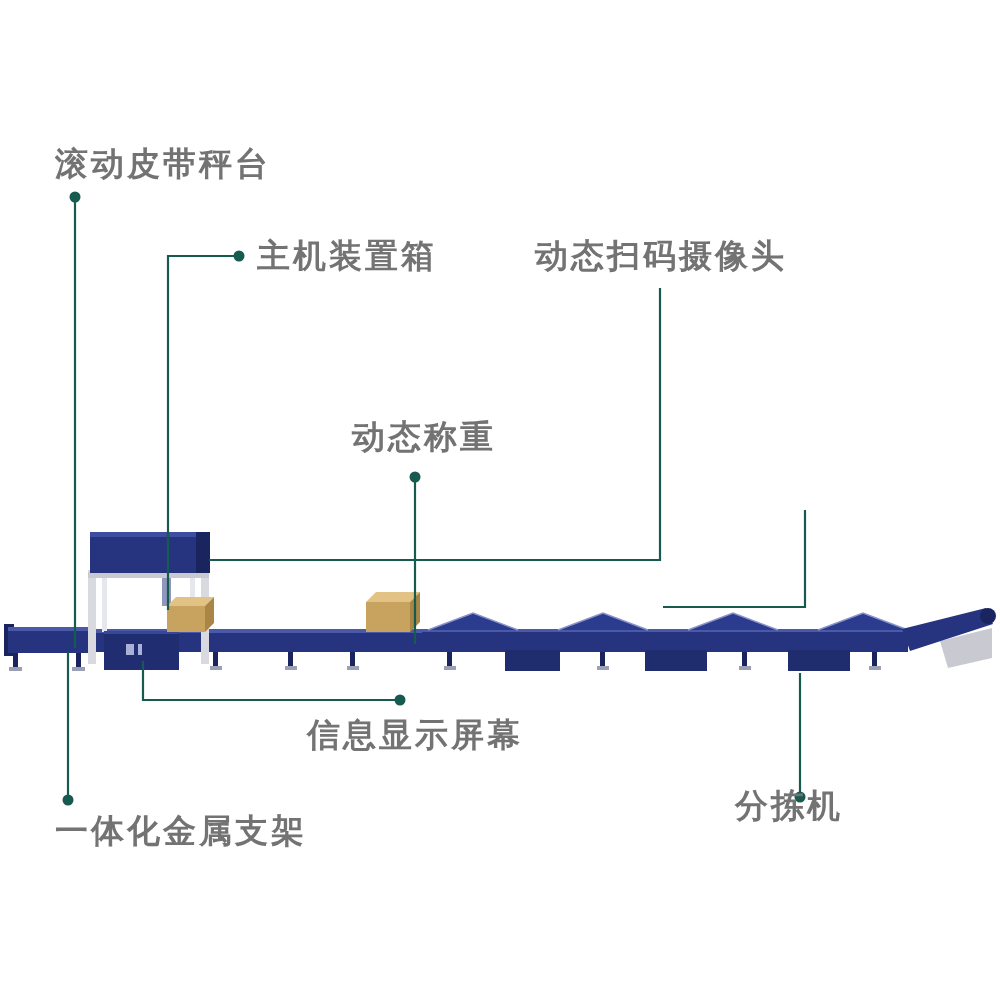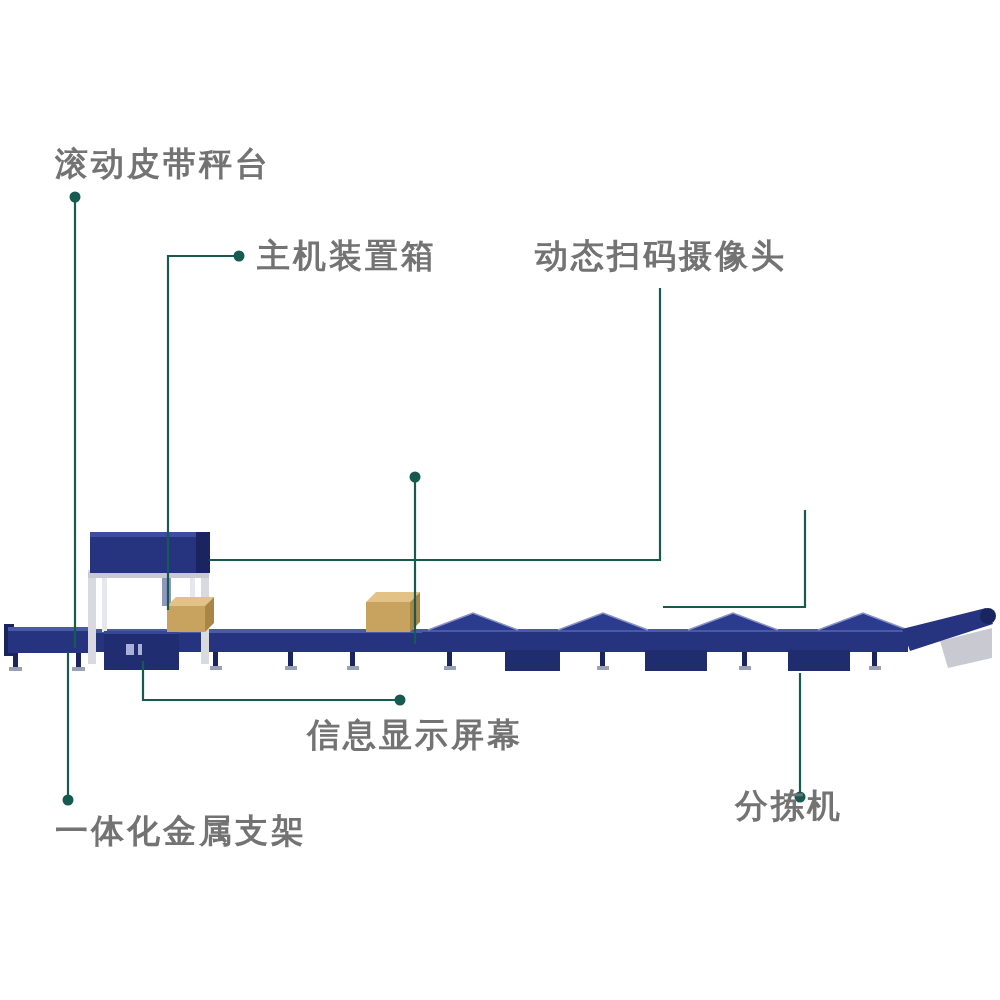--- a/index.html
+++ b/index.html
@@ -148,20 +148,21 @@
       <circle cx="800" cy="797" r="5.5"></circle>
     </g>
   </svg>
 
   <div class="diagram-label lbl-rolling">滚动皮带秤台</div>
 
   <div class="diagram-label lbl-volume">主机装置箱</div>
 
   <div class="diagram-label lbl-camera">动态扫码摄像头</div>
 
+  <div class="diagram-label lbl-weighing">动态称重</div>
 
 
   <div class="diagram-label lbl-mainbox">信息显示屏幕</div>
 
   <div class="diagram-label lbl-bracket">一体化金属支架</div>
 
   <div class="diagram-label lbl-sorter">分拣机</div>
 
 </div>
 

